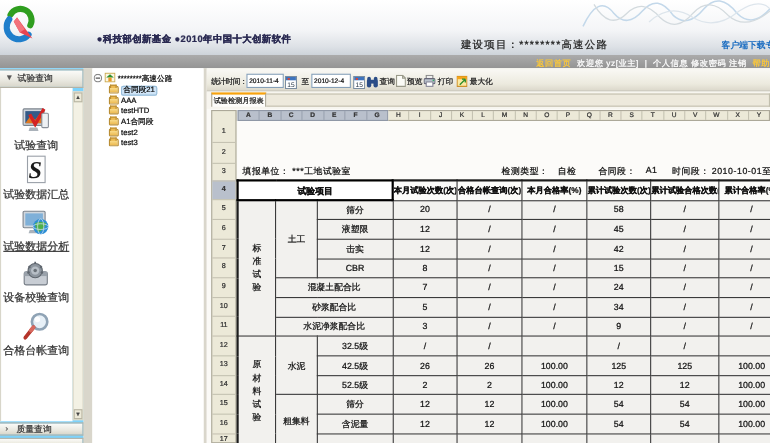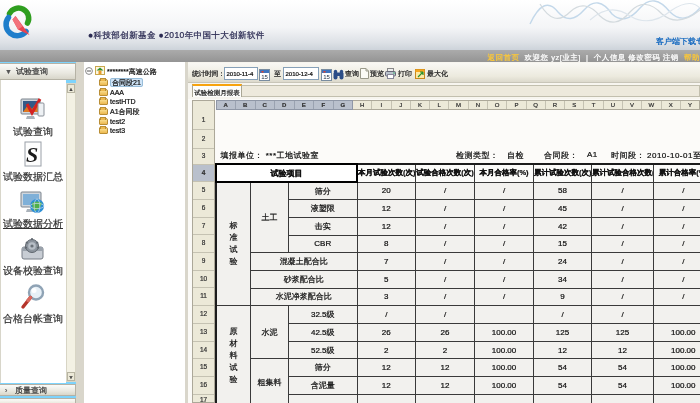--- a/index.html
+++ b/index.html
@@ -2,21 +2,21 @@
 <html><head><meta charset="utf-8">
 <style>
 *{margin:0;padding:0;box-sizing:border-box;}
 html,body{width:700px;height:403px;overflow:hidden;}
 body{font-family:"Liberation Sans",sans-serif;position:relative;background:#fff;-webkit-text-stroke:0.22px currentColor;}
 #page{position:absolute;left:0;top:0;width:700px;height:403px;overflow:hidden;}
 .abs{position:absolute;}
 
 #banner{left:0;top:0;width:700px;height:50px;background:linear-gradient(#ffffff,#f4f5f7 55%,#dde1e6 85%,#cdd3da);}
 #title{left:39px;top:8px;font-size:13px;font-weight:bold;color:#2a2a52;letter-spacing:0px;}
-#subtitle{left:88px;top:30px;font-size:8.5px;font-weight:normal;color:#2a2a52;letter-spacing:0.4px;}
+#subtitle{left:88px;top:30px;font-size:8.5px;font-weight:bold;color:#2a2a52;letter-spacing:0.4px;}
 #proj{left:419px;top:35px;font-size:9.5px;color:#222;letter-spacing:1.1px;}
 #client{left:656px;top:36px;font-size:8px;color:#0a62bd;white-space:nowrap;}
 
 #graybar{left:0;top:50px;width:700px;height:12px;background:linear-gradient(#ababab,#949494);font-size:8px;color:#fff;}
 #crumb{left:2px;top:2px;}
 .org{color:#ffc934;}
 #userbar{right:0px;top:2.5px;white-space:nowrap;letter-spacing:0.5px;font-size:7.5px;}
 
 #leftmenu{left:0;top:62px;width:76px;height:397px;background:#7dd3fc;}
 .acchdr{width:76px;height:17px;background:linear-gradient(#fbfbf9,#e9e8e0 60%,#d8d6ca);border:1px solid #b5b2a5;border-left:none;font-size:8px;color:#3a3a3a;line-height:16px;}
@@ -77,20 +77,21 @@
 <path d="M15 4 Q29 28 45 12 Q60 -2 75 16 Q90 30 105 12 Q120 -4 137 14 Q153 28 175 10" fill="none" stroke="#d3dade" stroke-width="1.2"></path>
 <path d="M65 20 Q85 2 105 16 Q125 28 147 10 Q165 -2 175 8" fill="none" stroke="#dde5ec" stroke-width="1.1"></path>
 </svg></div>
 <div class="abs" id="logo" style="left:1px;top:2px;"><svg width="32" height="40" viewBox="0 0 32 40">
 <path d="M8.5 11.5 A10 10 0 1 1 26.5 21" fill="none" stroke="#2f9e1f" stroke-width="5.5" stroke-linecap="round"></path>
 <path d="M7.5 15.5 A10.2 10.2 0 1 0 25 29.5" fill="none" stroke="#1f7ecb" stroke-width="5.5" stroke-linecap="round"></path>
 <path d="M14.5 14 L28.5 33 L17 27.5 L11.5 17.5 Z" fill="#e84450"></path>
 <path d="M14.5 14 L21.5 24.5 L17 27.5 L11.5 17.5 Z" fill="#f2727c"></path>
 </svg></div>
 <div class="abs" id="subtitle">●科技部创新基金 ●2010年中国十大创新软件</div>
+<div class="abs" id="proj">建设项目：********高速公路</div>
 <div class="abs" id="client">客户端下载专区</div>
 
 <div class="abs" id="graybar">
   <div class="abs" id="userbar"><span class="org">返回首页</span>&nbsp; 欢迎您 yz[业主] &nbsp;|&nbsp; 个人信息 修改密码 注销&nbsp; <span class="org">帮助</span></div>
 </div>
 
 <div class="abs" id="leftmenu">
   <div class="acchdr" style="position:absolute;left:0;top:1px;">
         <span class="arr">▼</span>
         <span class="t">试验查询</span>
@@ -302,21 +303,21 @@
             <col style="width:59px">
             <col style="width:59px">
             <col style="width:58px">
             <col style="width:62px">
             <col style="width:60px">
           </colgroup>
       <tbody>
             <tr style="height:18px;">
               <td colspan="3" id="selcell">试验项目</td>
               <td>本月试验次数(次)</td>
-              <td>试验合格次数(次)</td>
+              <td>合格台帐查询(次)</td>
               <td>本月合格率(%)</td>
               <td>累计试验次数(次)</td>
               <td>累计试验合格次数(次)</td>
               <td>累计合格率(%)</td>
             </tr>
       <tr style="height:17.7px;">
               <td rowspan="7" class="vt">标<br>准<br>试<br>验</td>
               <td rowspan="4">土工</td>
               <td>筛分</td>
               <td>20</td>

